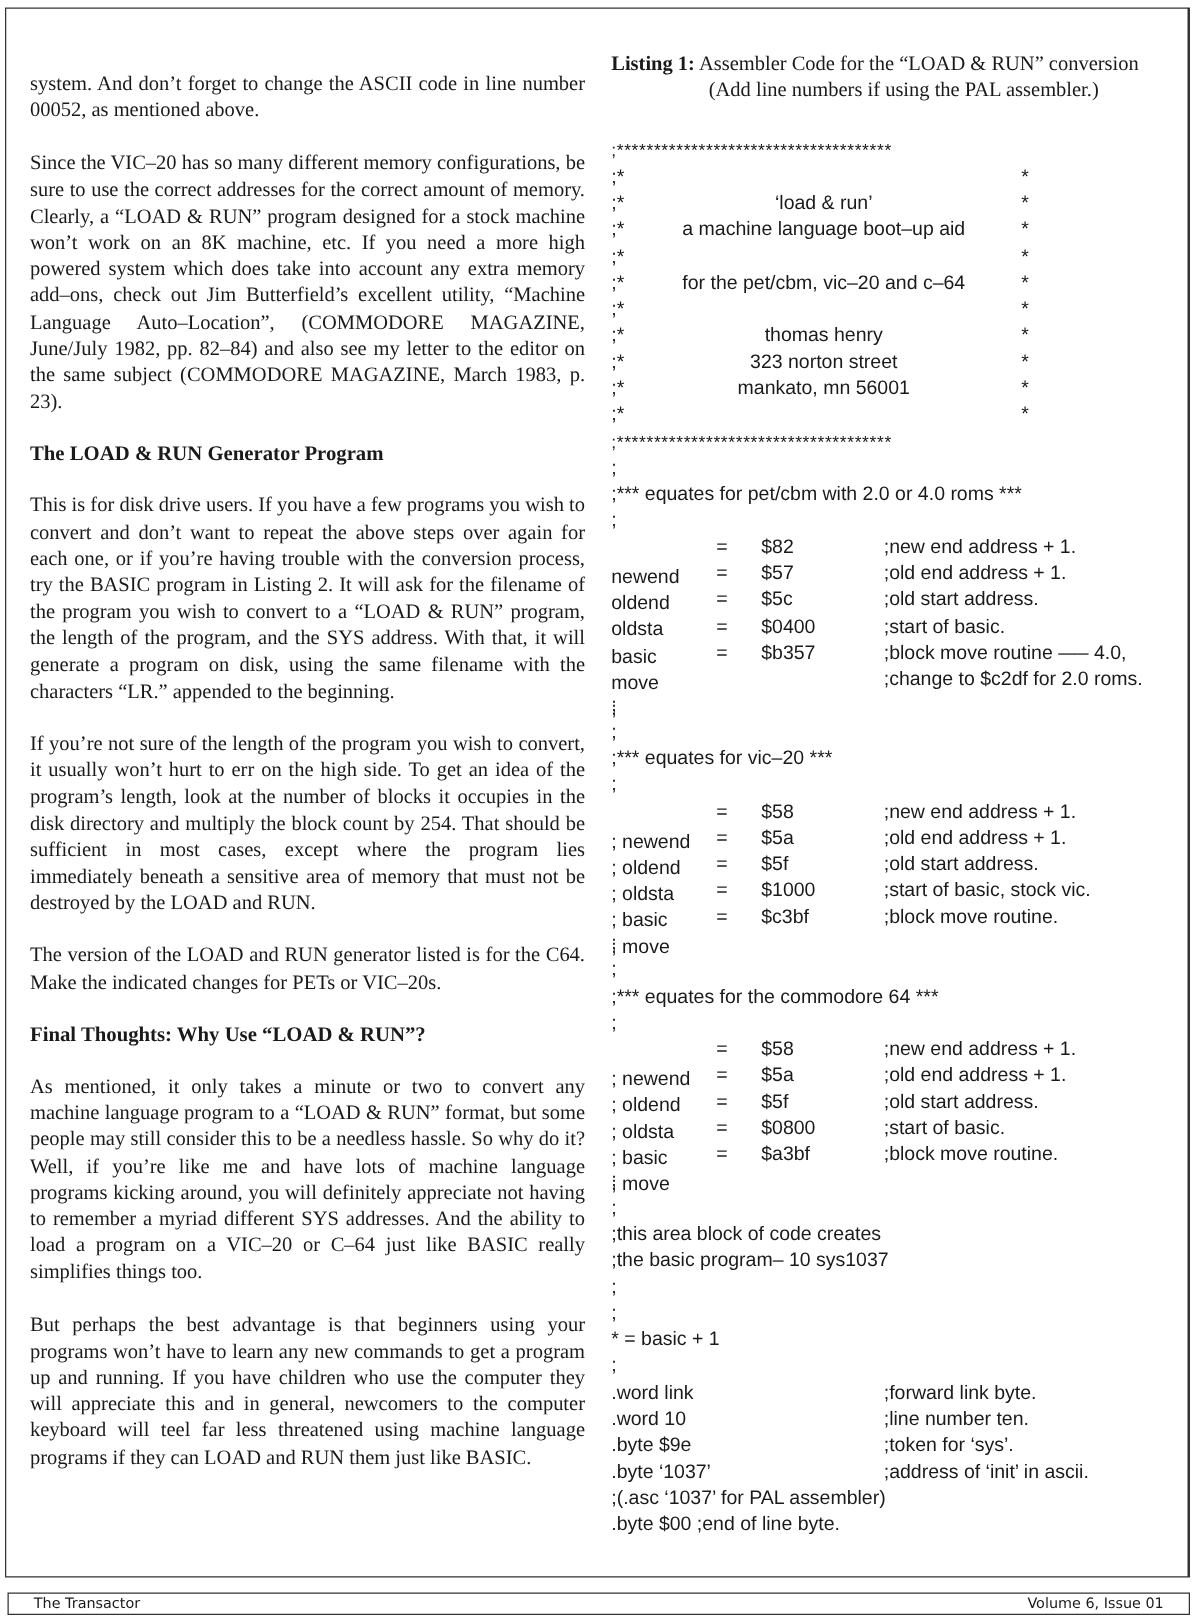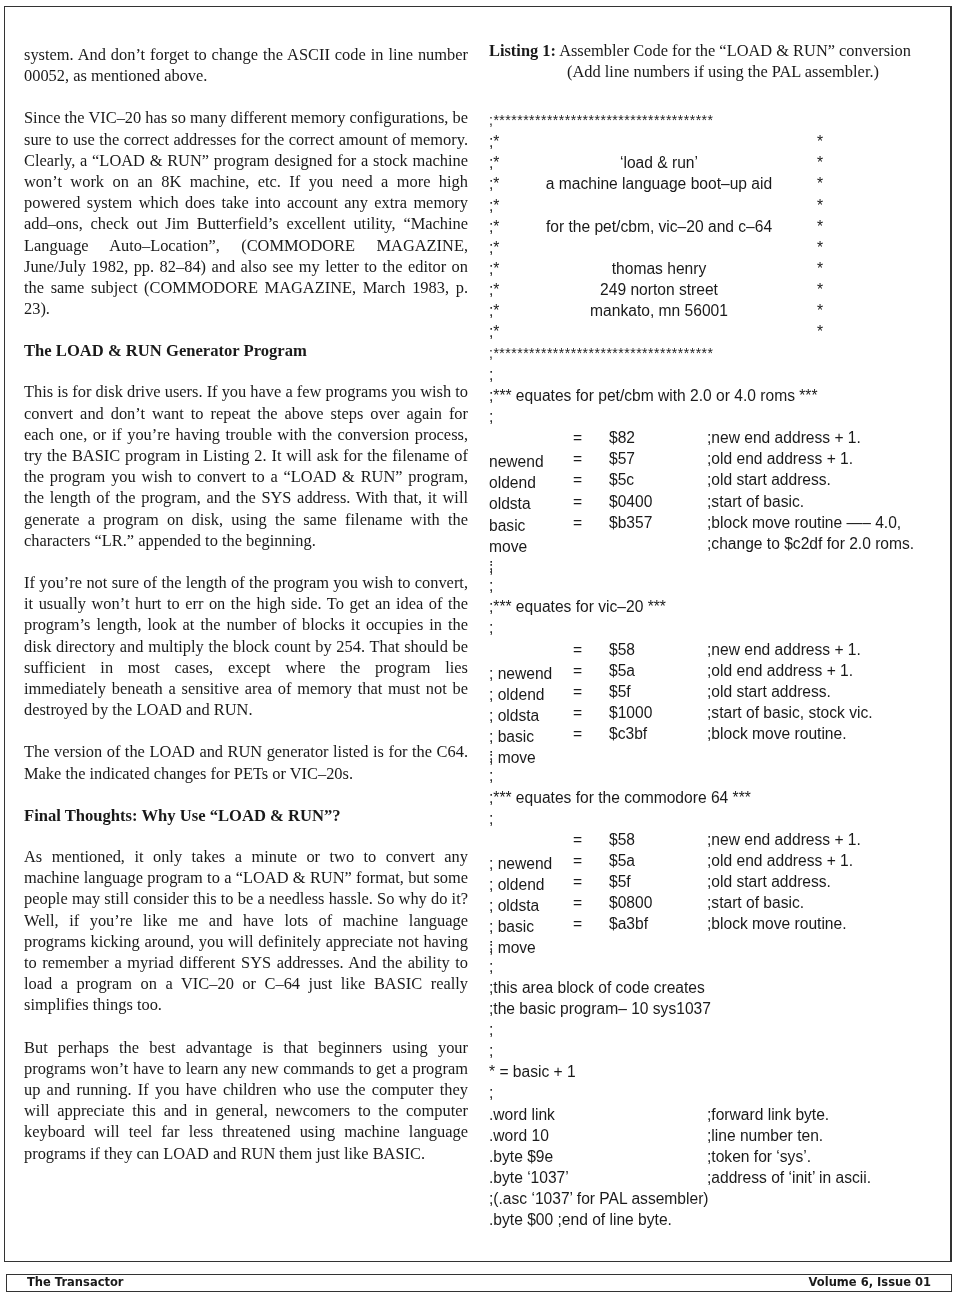--- a/index.html
+++ b/index.html
@@ -1,38 +1,38 @@
 <!DOCTYPE html>
 <html><head>
 <meta charset="utf-8">
 <style>
   html, body { margin:0; padding:0; background:#ffffff; }
   body { width:960px; height:1298px; position:relative; overflow:hidden; color:#1a1a1a; }
   .frame { position:absolute; left:4px; top:6px; width:948px; height:1256px; border:1.5px solid #333; border-right-width:2px; box-sizing:border-box; }
   .col-left { position:absolute; left:24px; top:40px; width:444px; font-family:"Liberation Serif", serif; font-size:16.4px; line-height:21.2px; text-align:justify; }
-  .col-left p { margin:4px 0 21px 0; }
+  .col-left p { margin:16px 0 21px 0; }
   .col-left h3 { font-size:16.6px; font-weight:bold; margin:0 0 20px 0; line-height:21px; }
   .col-left .h-final { margin-top:20px; }
   .col-right { position:absolute; left:489px; top:40px; width:450px; }
   .listing-title { font-family:"Liberation Serif", serif; font-size:16.4px; line-height:21px; margin:0 0 28px 0; }
   .listing-title b { font-weight:bold; }
   .listing-sub { display:block; padding-left:78px; }
   .code { font-family:"Liberation Sans", sans-serif; font-size:15.6px; line-height:21.15px; color:#1a1a1a; }
   .code .ln { height:21.15px; white-space:pre; position:relative; }
   .stars { letter-spacing:0.5px; font-size:14px; }
   .box-line .lead { position:absolute; left:0; }
   .box-line .mid { position:absolute; left:0; width:340px; text-align:center; }
   .box-line .end { position:absolute; left:328px; }
   .eq .c1 { position:absolute; left:0;margin-top:24px; }
   .eq .c2 { position:absolute; left:84px; }
   .eq .c3 { position:absolute; left:120px; }
   .eq .c4 { position:absolute; left:218px; }
   .dir .c1 { position:absolute; left:0; }
   .dir .c4 { position:absolute; left:218px; }
-  .footer { position:absolute; left:6px; top:1274px; width:946px; height:18px; border:1.5px solid #333; box-sizing:border-box; font-family:"DejaVu Sans", sans-serif; font-weight:bold; font-size:11.5px; line-height:15px; }
+  .footer { position:absolute; left:6px; top:1274px; width:946px; height:18px; border:1.5px solid #333; box-sizing:border-box; font-family:"DejaVu Sans", sans-serif; font-weight:normal; font-size:11.5px; line-height:15px; }
   .footer .f-left { position:absolute; left:20px; top:0; }
   .footer .f-mid { position:absolute; left:470px; top:0;margin-top:26px; }
   .footer .f-right { position:absolute; right:20px; top:0; }
 </style>
 </head>
 <body>
 
 <div class="frame"></div>
 
 <div class="col-left">
@@ -55,21 +55,21 @@
 
   <div class="code" id="code">
       <div class="ln stars">;*************************************</div>
       <div class="ln box-line"><span class="lead">;*</span><span class="mid"></span><span class="end">*</span></div>
       <div class="ln box-line"><span class="lead">;*</span><span class="mid">‘load &amp; run’</span><span class="end">*</span></div>
       <div class="ln box-line"><span class="lead">;*</span><span class="mid">a machine language boot–up aid</span><span class="end">*</span></div>
       <div class="ln box-line"><span class="lead">;*</span><span class="mid"></span><span class="end">*</span></div>
       <div class="ln box-line"><span class="lead">;*</span><span class="mid">for the pet/cbm, vic–20 and c–64</span><span class="end">*</span></div>
       <div class="ln box-line"><span class="lead">;*</span><span class="mid"></span><span class="end">*</span></div>
       <div class="ln box-line"><span class="lead">;*</span><span class="mid">thomas henry</span><span class="end">*</span></div>
-      <div class="ln box-line"><span class="lead">;*</span><span class="mid">249 norton street</span><span class="end">*</span></div>
+      <div class="ln box-line"><span class="lead">;*</span><span class="mid">323 norton street</span><span class="end">*</span></div>
       <div class="ln box-line"><span class="lead">;*</span><span class="mid">mankato, mn 56001</span><span class="end">*</span></div>
       <div class="ln box-line"><span class="lead">;*</span><span class="mid"></span><span class="end">*</span></div>
       <div class="ln stars">;*************************************</div>
       <div class="ln ">;</div>
       <div class="ln ">;*** equates for pet/cbm with 2.0 or 4.0 roms ***</div>
       <div class="ln ">;</div>
       <div class="ln eq"><span class="c1">newend</span><span class="c2">=</span><span class="c3">$82</span><span class="c4">;new end address + 1.</span></div>
       <div class="ln eq"><span class="c1">oldend</span><span class="c2">=</span><span class="c3">$57</span><span class="c4">;old end address + 1.</span></div>
       <div class="ln eq"><span class="c1">oldsta</span><span class="c2">=</span><span class="c3">$5c</span><span class="c4">;old start address.</span></div>
       <div class="ln eq"><span class="c1">basic</span><span class="c2">=</span><span class="c3">$0400</span><span class="c4">;start of basic.</span></div>

